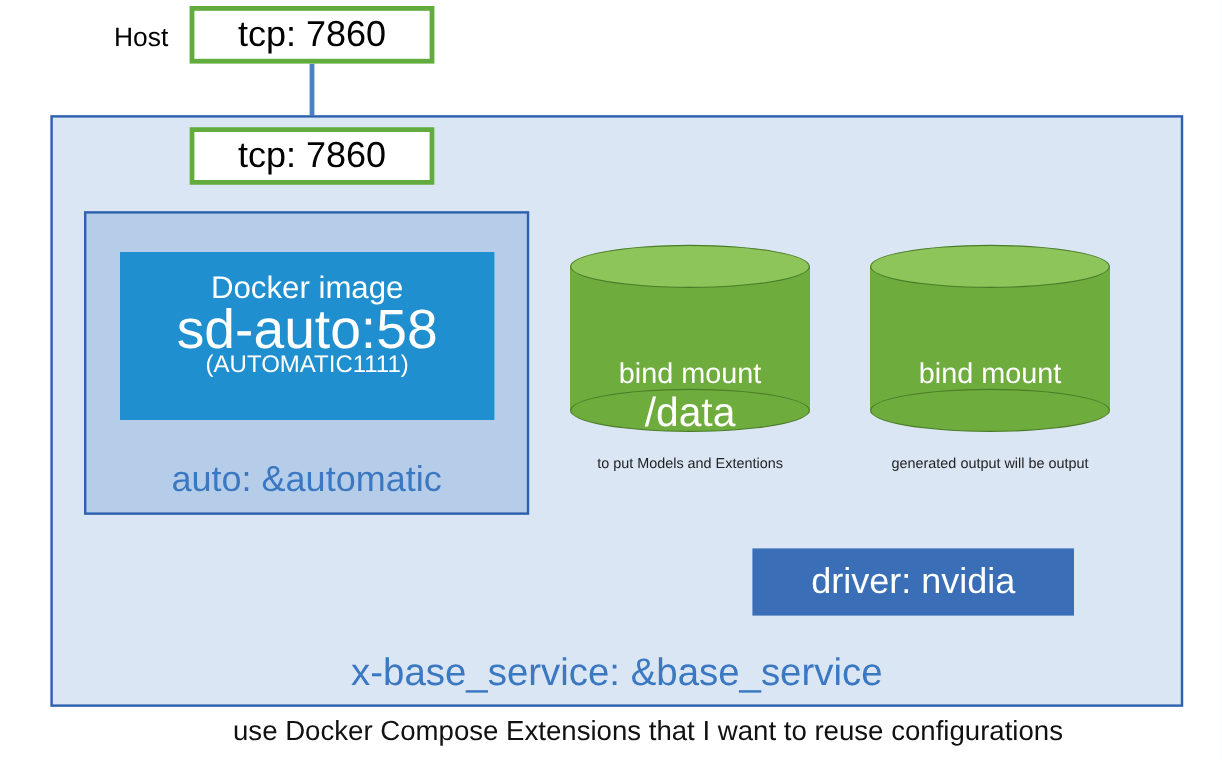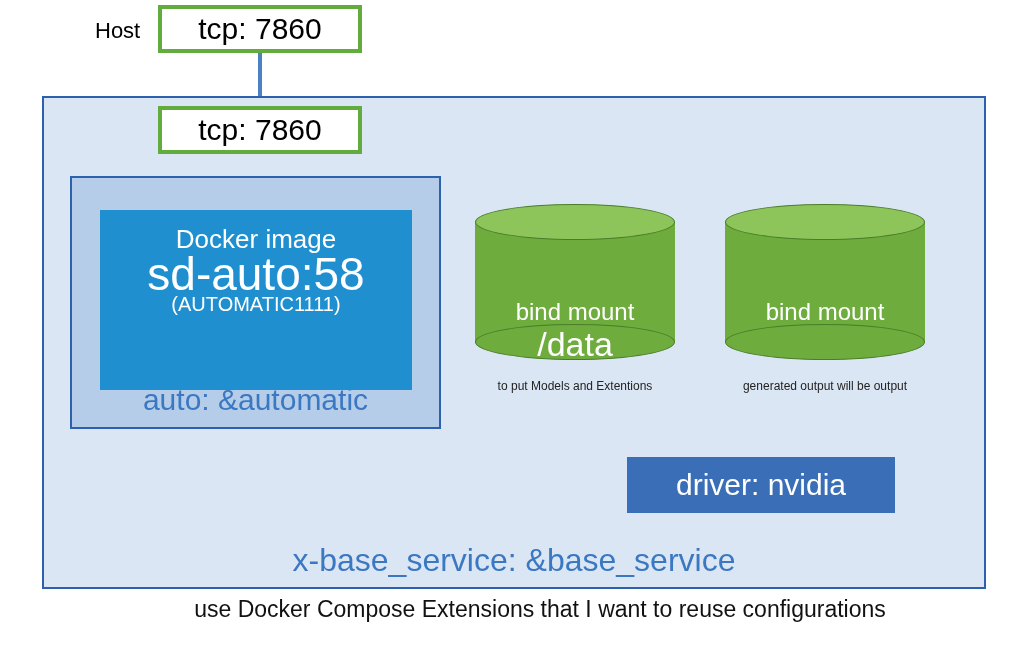--- a/index.html
+++ b/index.html
@@ -58,21 +58,21 @@
   }
   .auto-title {
     position: absolute; left: 0; right: 0; bottom: 10px;
     text-align: center;
     font-size: 30px;
     color: #3b78c2;
   }
 
   
   .imagebox {
-    left: 100px; top: 210px; width: 312px; height: 180px;
+    left: 100px; top: 210px; width: 312px; height: 140px;
     background: #1f8fcf;
     color: #fff;
     text-align: center;
     padding-top: 14px;
   }
   .imagebox .line1 { font-size: 26px; }
   .imagebox .line2 { font-size: 46px; line-height: 38px; }
   .imagebox .line3 { font-size: 20px; }
 
   

